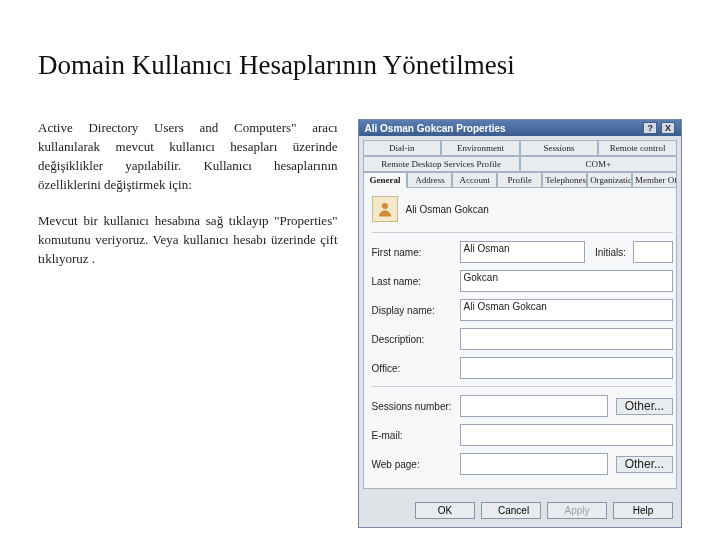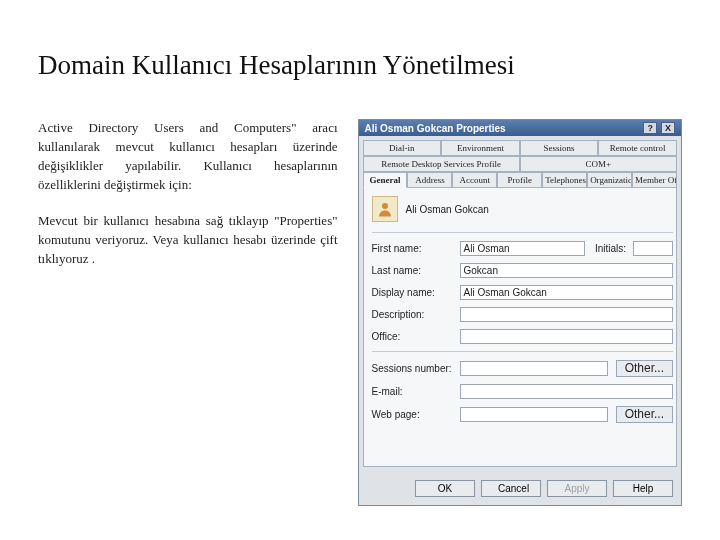--- a/index.html
+++ b/index.html
@@ -128,21 +128,21 @@
   .field label {
     width: 84px;
     font-size: 10px;
   }
   .field .inp {
     flex: 1;
     border: 1px solid #9aa6b5;
     background: #fff;
     font-size: 10px;
     padding: 1px 3px;
-    height: 15px;
+    height: 22px;
     color: #222;
   }
   .field .small-lbl { width: 34px; font-size: 10px; margin-left: 6px; }
   .field .inp.small { width: 40px; flex: none; }
   .field .btn-other {
     border: 1px solid #9aa6b5;
     background: #e9ecef;
     font-size: 12px;
     padding: 1px 8px;
     margin-left: 4px;

